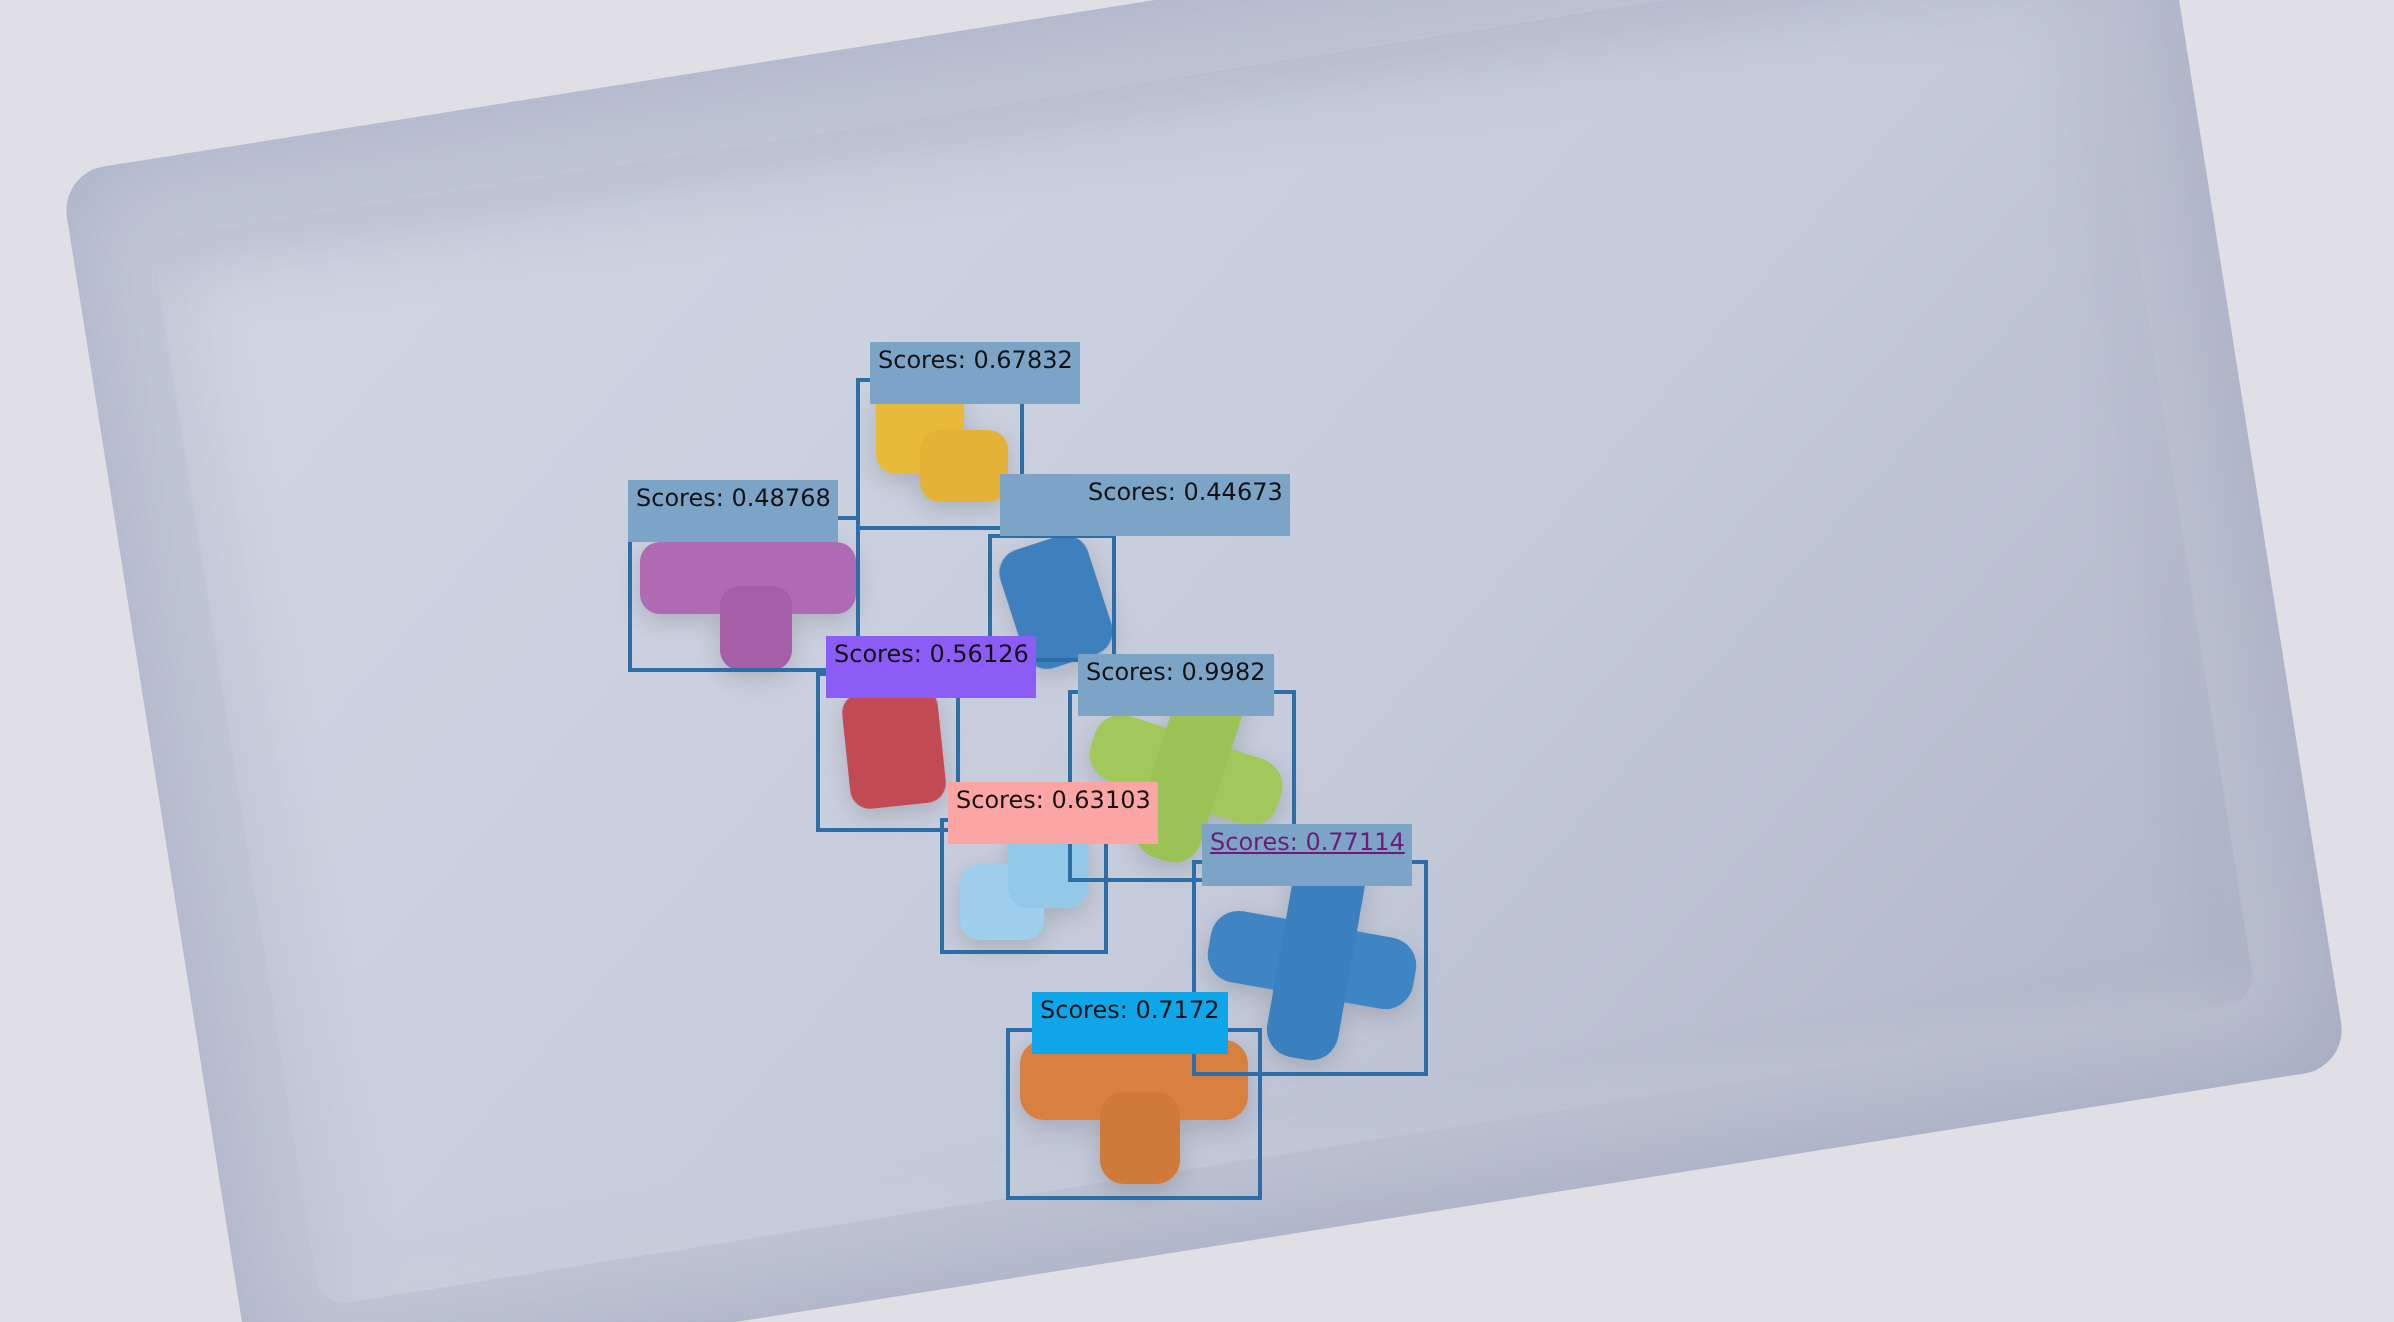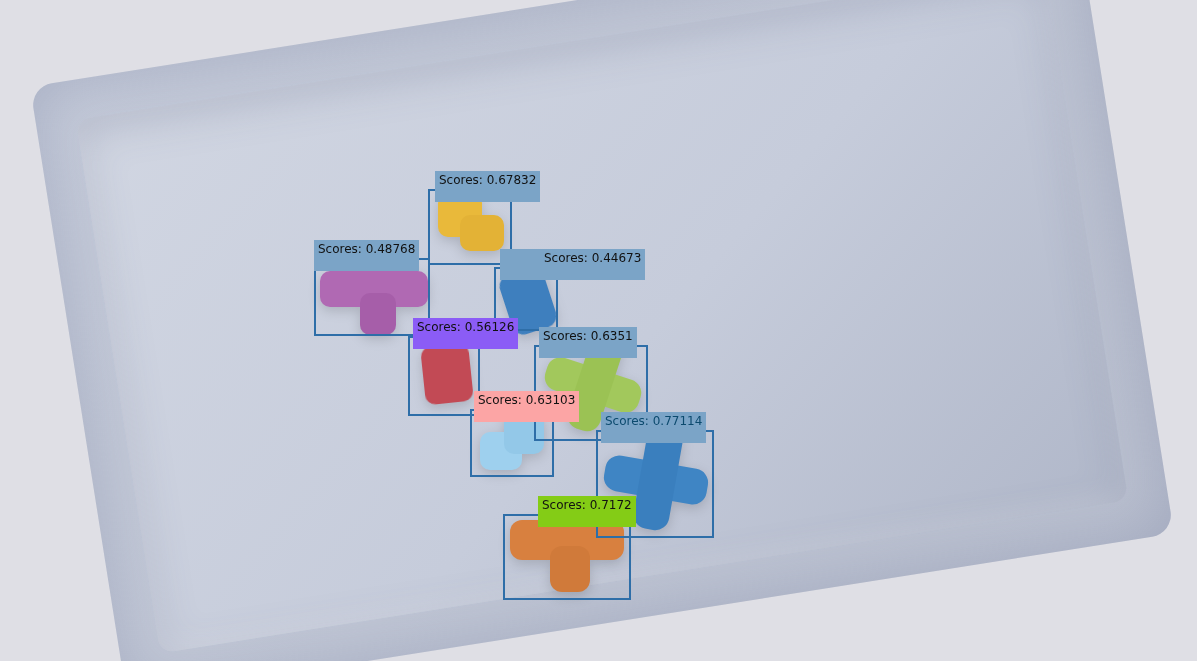--- a/index.html
+++ b/index.html
@@ -121,24 +121,24 @@
     <div class="a"></div>
     <div class="b"></div>
   </div>
 
 <div id="overlays">
     <div class="bbox" style="left: 428px; top: 189px; width: 84px; height: 76px; border-color: rgb(46, 110, 168);"></div>
     <div class="label" style="left: 435px; top: 171px; background: rgb(123, 164, 199); color: rgb(17, 17, 17);">Scores: 0.67832</div>
     <div class="bbox" style="left: 314px; top: 258px; width: 116px; height: 78px; border-color: rgb(46, 110, 168);"></div>
     <div class="label" style="left: 314px; top: 240px; background: rgb(123, 164, 199); color: rgb(17, 17, 17);">Scores: 0.48768</div>
     <div class="bbox" style="left: 494px; top: 267px; width: 64px; height: 64px; border-color: rgb(46, 110, 168);"></div>
-    <div class="label" style="left: 500px; top: 249px; background: rgb(123, 164, 199); color: rgb(17, 17, 17); padding-left: 44px;">Scores: 0.44673</div>
+    <div class="label" style="left: 500px; top: 237px; background: rgb(123, 164, 199); color: rgb(17, 17, 17); padding-left: 44px;">Scores: 0.44673</div>
     <div class="bbox" style="left: 408px; top: 336px; width: 72px; height: 80px; border-color: rgb(46, 110, 168);"></div>
     <div class="label" style="left: 413px; top: 318px; background: #8b5cf6; color: rgb(17, 17, 17);">Scores: 0.56126</div>
     <div class="bbox" style="left: 534px; top: 345px; width: 114px; height: 96px; border-color: rgb(46, 110, 168);"></div>
-    <div class="label" style="left: 539px; top: 327px; background: rgb(123, 164, 199); color: rgb(17, 17, 17);">Scores:  0.6351</div>
+    <div class="label" style="left: 539px; top: 327px; background: rgb(123, 164, 199); color: rgb(17, 17, 17);">Scores:  0.9982</div>
     <div class="bbox" style="left: 470px; top: 409px; width: 84px; height: 68px; border-color: rgb(46, 110, 168);"></div>
     <div class="label" style="left: 474px; top: 391px; background: #fca5a5; color: rgb(17, 17, 17);">Scores: 0.63103</div>
     <div class="bbox" style="left: 596px; top: 430px; width: 118px; height: 108px; border-color: rgb(46, 110, 168);"></div>
-    <div class="label" style="left: 601px; top: 412px; background: rgb(123, 164, 199); color: #0c4a6e;">Scores: 0.77114</div>
+    <div class="label" style="left: 601px; top: 412px; background: rgb(123, 164, 199); color: #701a75; text-decoration: underline;">Scores: 0.77114</div>
     <div class="bbox" style="left: 503px; top: 514px; width: 128px; height: 86px; border-color: rgb(46, 110, 168);"></div>
-    <div class="label" style="left: 538px; top: 496px; background: #84cc16; color: rgb(17, 17, 17);">Scores:  0.7172</div>
+    <div class="label" style="left: 516px; top: 496px; background: #0ea5e9; color: rgb(17, 17, 17);">Scores:  0.7172</div>
   </div>
 
 </body></html>

